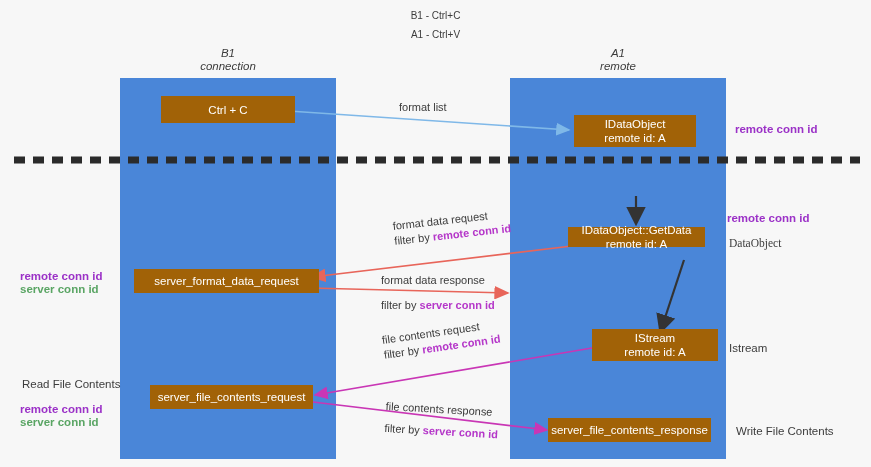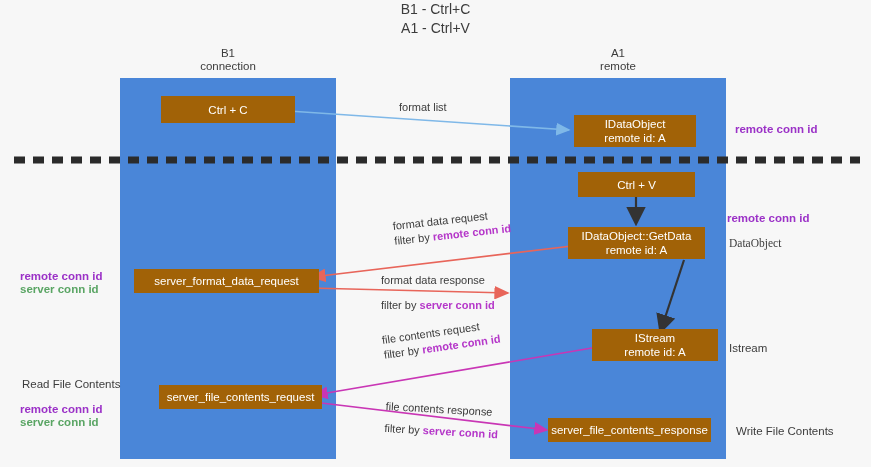--- a/index.html
+++ b/index.html
@@ -21,34 +21,35 @@
     left: 0; top: 0;
     width: 871px;
     height: 467px;
   }
   .abs { position: absolute; }
 
   
   .title {
     width: 871px;
     text-align: center;
-    top: 0;
-    font-size: 14px;
+    top: 6px;
+    font-size: 10px;
     color: #3c3c3c;
     line-height: 19px;
     white-space: pre-line;
   }
 
   
   .col-head {
     text-align: center;
     font-size: 11.5px;
     color: #3c3c3c;
     line-height: 13px;
     white-space: pre-line;
+    font-style: italic;
   }
   #head-b1 { left: 120px; top: 47px; width: 216px; }
   #head-a1 { left: 510px; top: 47px; width: 216px; }
 
   
   .lane {
     background: #4a86d8;
     top: 78px;
     height: 381px;
   }
@@ -147,32 +148,31 @@
 
   <svg id="dashline">
     <line x1="14" y1="160" x2="860" y2="160" stroke="#2b2b2b" stroke-width="7" stroke-dasharray="11 8" stroke-linecap="butt"></line>
   </svg>
 
   <div class="abs node green" style="left:161px; top:96px;  width:134px; height:27px;">Ctrl + C</div>
 
   <div class="abs node orange" style="left:574px; top:115px; width:122px; height:32px;">IDataObject
 remote id: A</div>
 
-  <div class="abs node green" style="left:578px; top:172px; width:117px; height:25px;">Ctrl + V</div>
-
-  <div class="abs node orange" style="left:568px; top:227px; width:137px; height:32px;">IDataObject::GetData
+
+  <div class="abs node orange" style="left:568px; top:227px; width:137px; height:20px;">IDataObject::GetData
 remote id: A</div>
 
   <div class="abs node orange" style="left:134px; top:269px; width:185px; height:24px;">server_format_data_request</div>
 
 
   <div class="abs node orange" style="left:592px; top:329px; width:126px; height:32px;">IStream
 remote id: A</div>
 
-  <div class="abs node orange" style="left:150px; top:385px; width:163px; height:24px;margin-left:9px;">server_file_contents_request</div>
+  <div class="abs node orange" style="left:150px; top:385px; width:163px; height:24px;">server_file_contents_request</div>
 
   <div class="abs node orange" style="left:548px; top:418px; width:163px; height:24px;">server_file_contents_response</div>
 
   <div class="abs edge-label" style="left:399px; top:100px;">
     <span>format list</span>
   </div>
 
   <div class="abs edge-label" style="left:392px; top:219px; transform:rotate(-6.3deg); transform-origin:left top;">
     <div>format data request</div>
     <div><span>filter by </span><span class="hl-purple">remote conn id</span></div>

